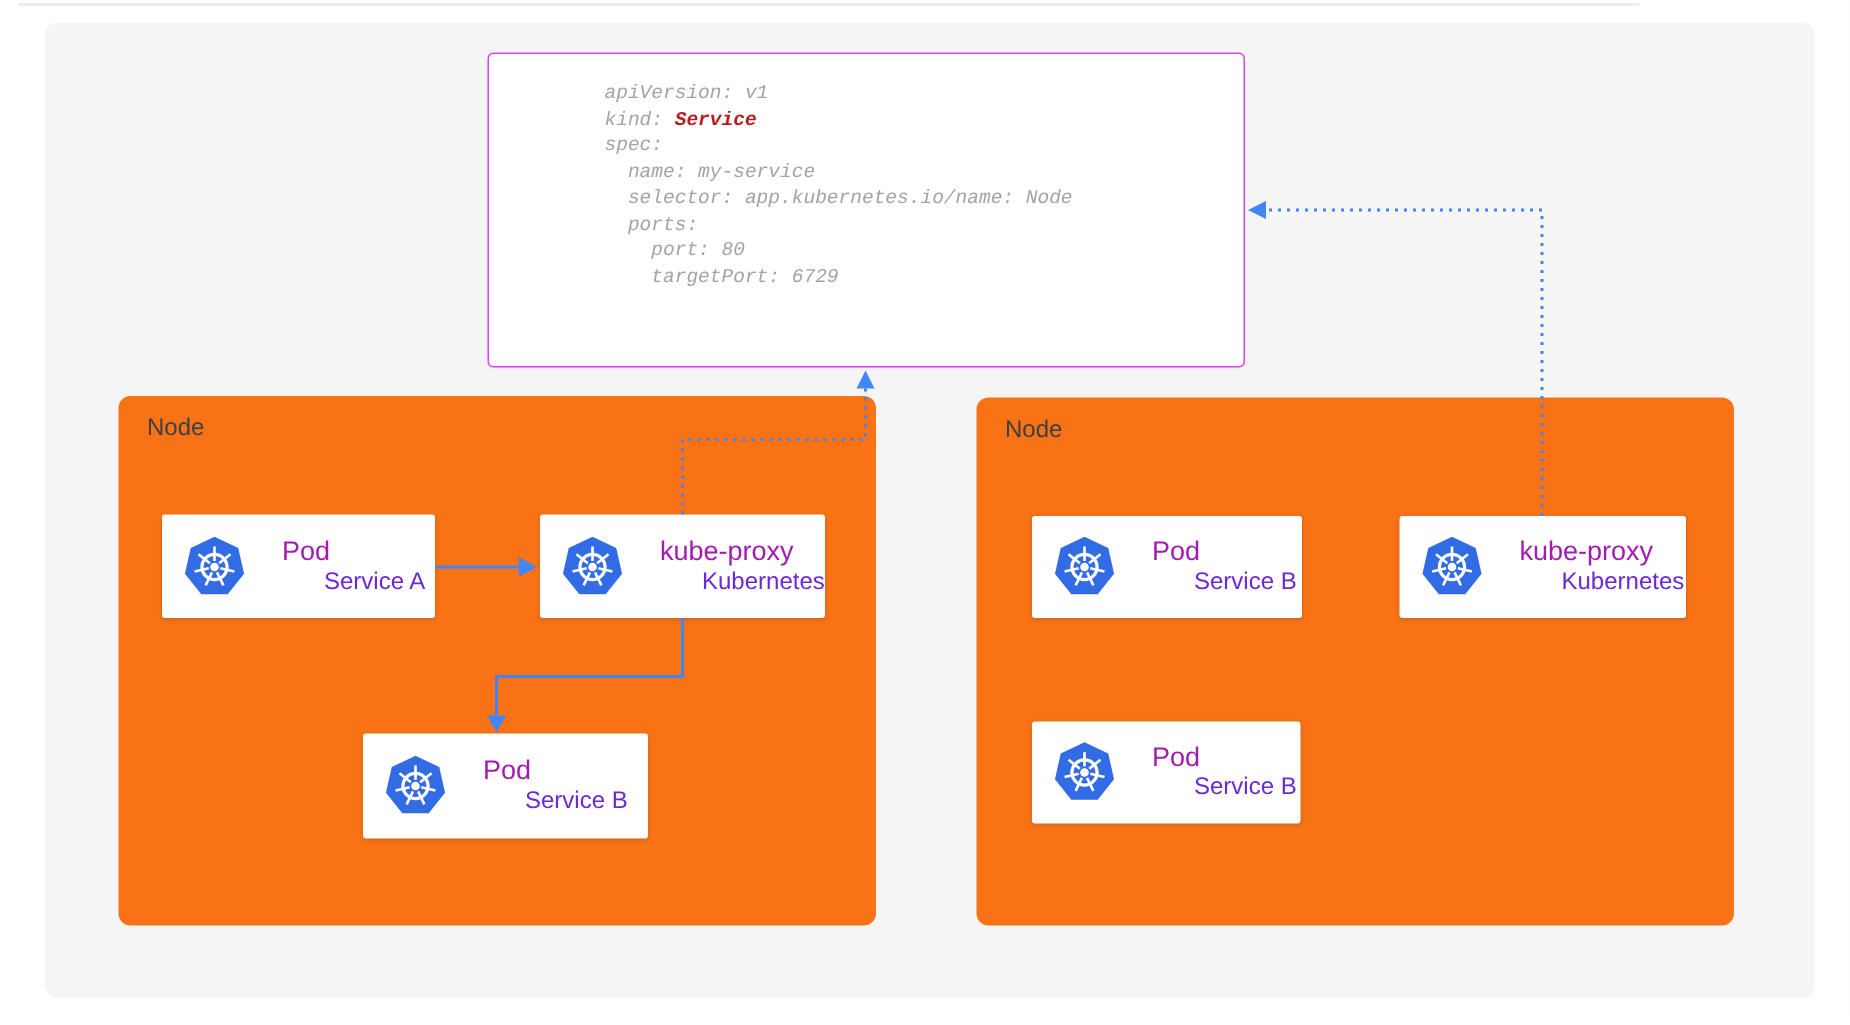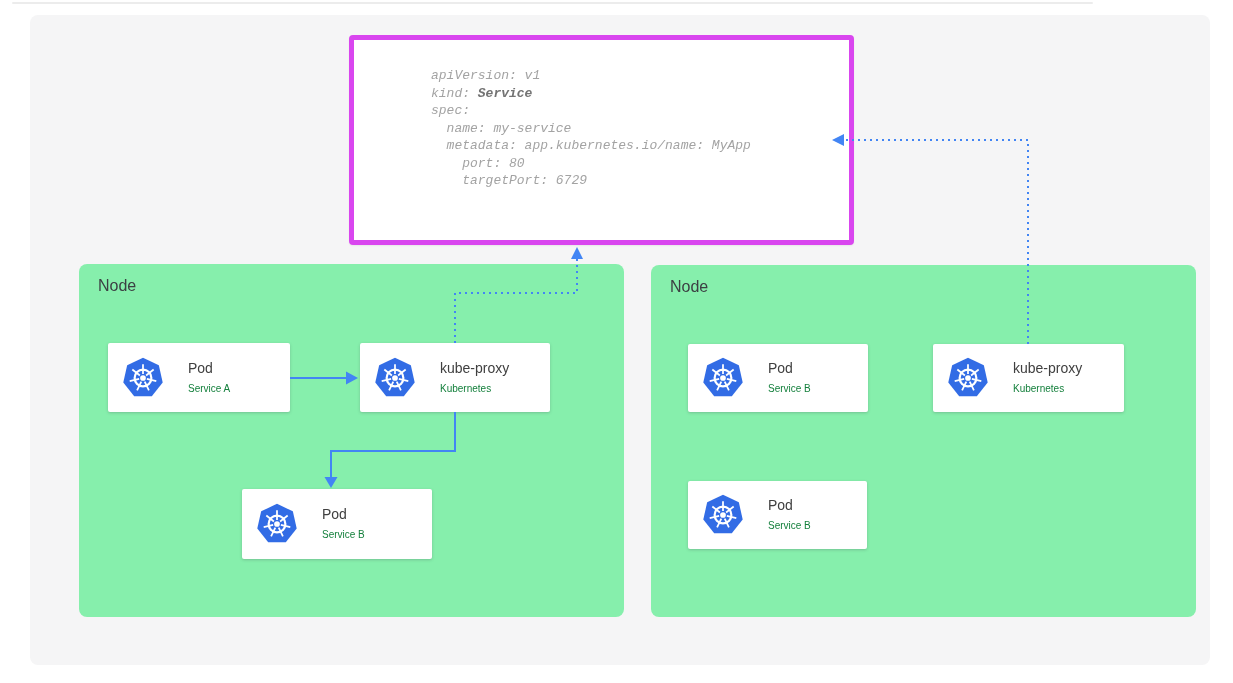--- a/index.html
+++ b/index.html
@@ -3,39 +3,39 @@
 <meta charset="utf-8">
 <style>
   html,body{margin:0;padding:0;background:#ffffff;}
   .page{position:relative;width:1233px;height:683px;background:#ffffff;overflow:hidden;
         font-family:"Liberation Sans",sans-serif;}
   .top-rule{position:absolute;left:12px;top:2px;width:1081px;height:2px;background:#ececec;border-radius:2px;}
   .canvas{position:absolute;left:30px;top:15px;width:1180px;height:650px;background:#f5f5f6;border-radius:8px;}
 
   
   .yaml-card{position:absolute;left:325px;top:35px;width:505px;height:210px;background:#ffffff;
-             border:5px solid #d946ef;border-radius:4px;box-shadow:0 1px 2px rgba(0,0,0,.06);
-             box-sizing:border-box;padding:27px 0 0 77px;margin-left:24px;}
+             border:1px solid #d946ef;border-radius:4px;box-shadow:0 1px 2px rgba(0,0,0,.06);
+             box-sizing:border-box;padding:17px 0 0 77px;}
   .yaml-line{font-family:"Liberation Mono",monospace;font-style:italic;font-size:13px;
              line-height:17.5px;color:#a3a3a3;white-space:pre;}
-  .yaml-line .b{font-weight:bold;color:#737373;}
+  .yaml-line .b{font-weight:bold;color:#b91c1c;}
 
   
-  .node{position:absolute;background:#86efac;border-radius:8px;padding-left:40px;}
+  .node{position:absolute;background:#f97316;border-radius:8px;}
   .node-left{left:79px;top:264px;width:505px;height:353px;}
   .node-right{left:651px;top:265px;width:505px;height:352px;}
   .node-label{position:absolute;left:19px;top:13px;font-size:16px;color:#3c4043;}
 
   
   .card{position:absolute;background:#ffffff;border-radius:2px;
         box-shadow:0 1px 3px rgba(60,64,67,.25);display:flex;align-items:center;}
   .card .icon{position:absolute;left:13px;width:44px;height:44px;}
   .card .txt{position:absolute;left:80px;top:50%;transform:translateY(-50%);}
-  .card .title{font-size:14px;color:#404040;line-height:21px;}
-  .card .subtitle{font-size:10px;color:#15803d;line-height:20px;}
+  .card .title{font-size:18px;color:#a21caf;line-height:21px;}
+  .card .subtitle{font-size:16px;color:#6d28d9;line-height:20px;margin-left:28px;}
 
   .card-pod-a{left:108px;top:343px;width:182px;height:69px;}
   .card-kp-left{left:360px;top:343px;width:190px;height:69px;}
   .card-pod-b-left{left:242px;top:489px;width:190px;height:70px;}
   .card-pod-b1-right{left:688px;top:344px;width:180px;height:68px;}
   .card-kp-right{left:933px;top:344px;width:191px;height:68px;}
   .card-pod-b2-right{left:688px;top:481px;width:179px;height:68px;}
 
   .arrows{position:absolute;left:0;top:0;width:1233px;height:683px;pointer-events:none;}
 </style>
@@ -44,21 +44,22 @@
 
 <div class="page">
   <div class="top-rule"></div>
   <div class="canvas"></div>
 
   <div class="yaml-card">
     <div class="yaml-line"><span>apiVersion: v1</span><span class="b"></span></div>
     <div class="yaml-line"><span>kind: </span><span class="b">Service</span></div>
     <div class="yaml-line"><span>spec:</span><span class="b"></span></div>
     <div class="yaml-line"><span>  name: my-service</span><span class="b"></span></div>
-    <div class="yaml-line"><span>  metadata: app.kubernetes.io/name: MyApp</span><span class="b"></span></div>
+    <div class="yaml-line"><span>  selector: app.kubernetes.io/name: Node</span><span class="b"></span></div>
+    <div class="yaml-line"><span>  ports:</span><span class="b"></span></div>
     <div class="yaml-line"><span>    port: 80</span><span class="b"></span></div>
     <div class="yaml-line"><span>    targetPort: 6729</span><span class="b"></span></div>
   </div>
 
   <div class="node node-left">
     <div class="node-label">Node</div>
   </div>
 
   <div class="node node-right">
     <div class="node-label">Node</div>

